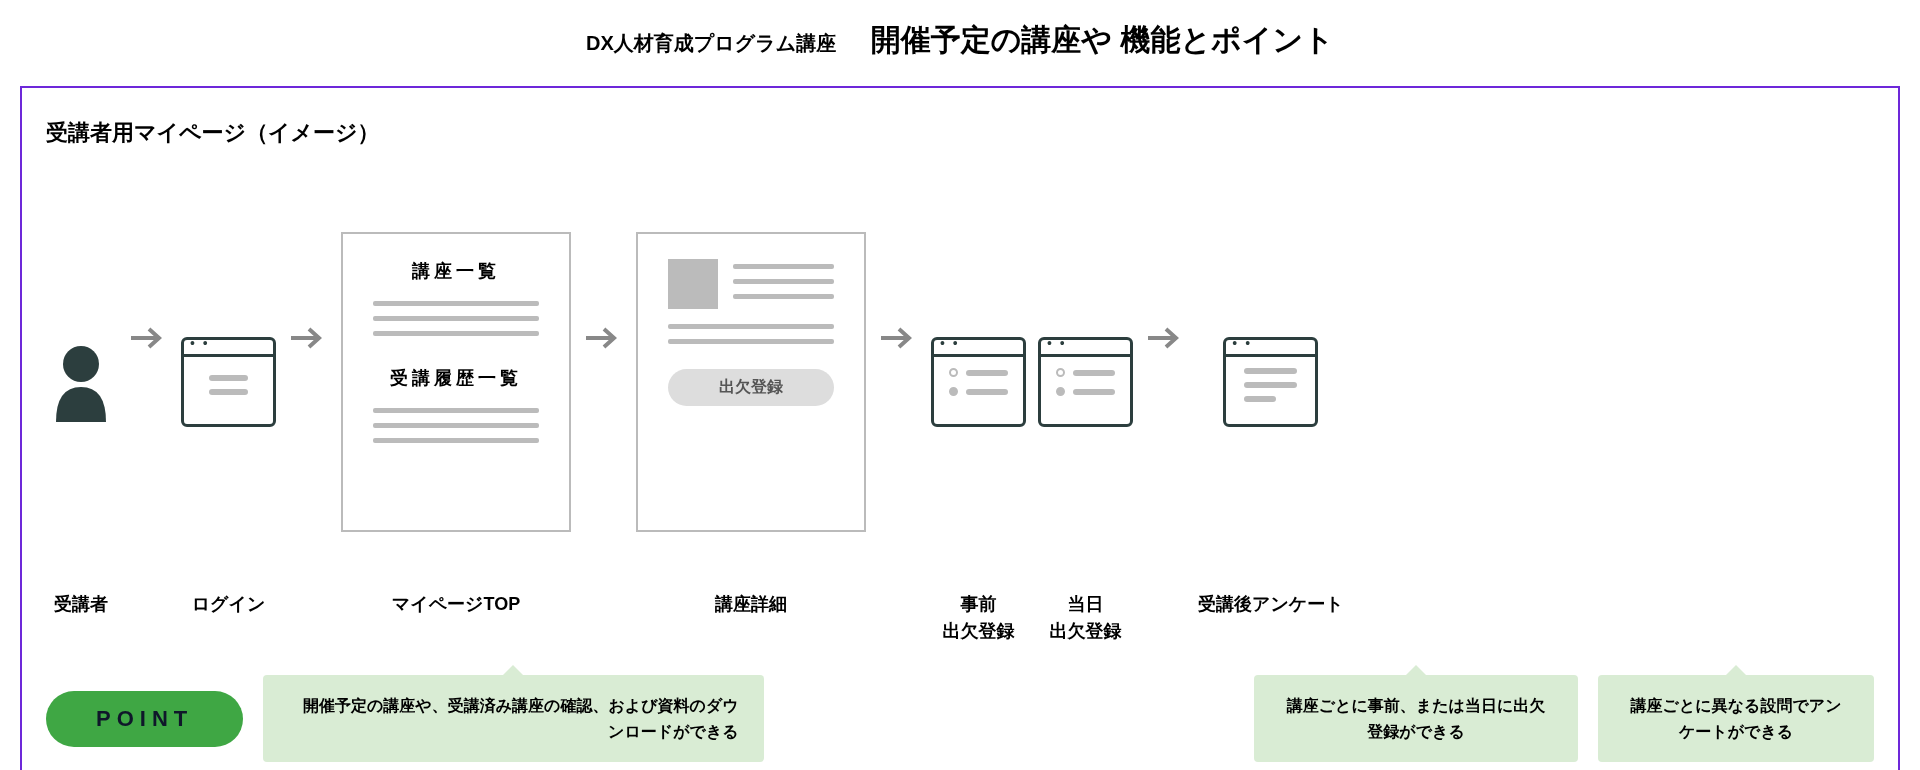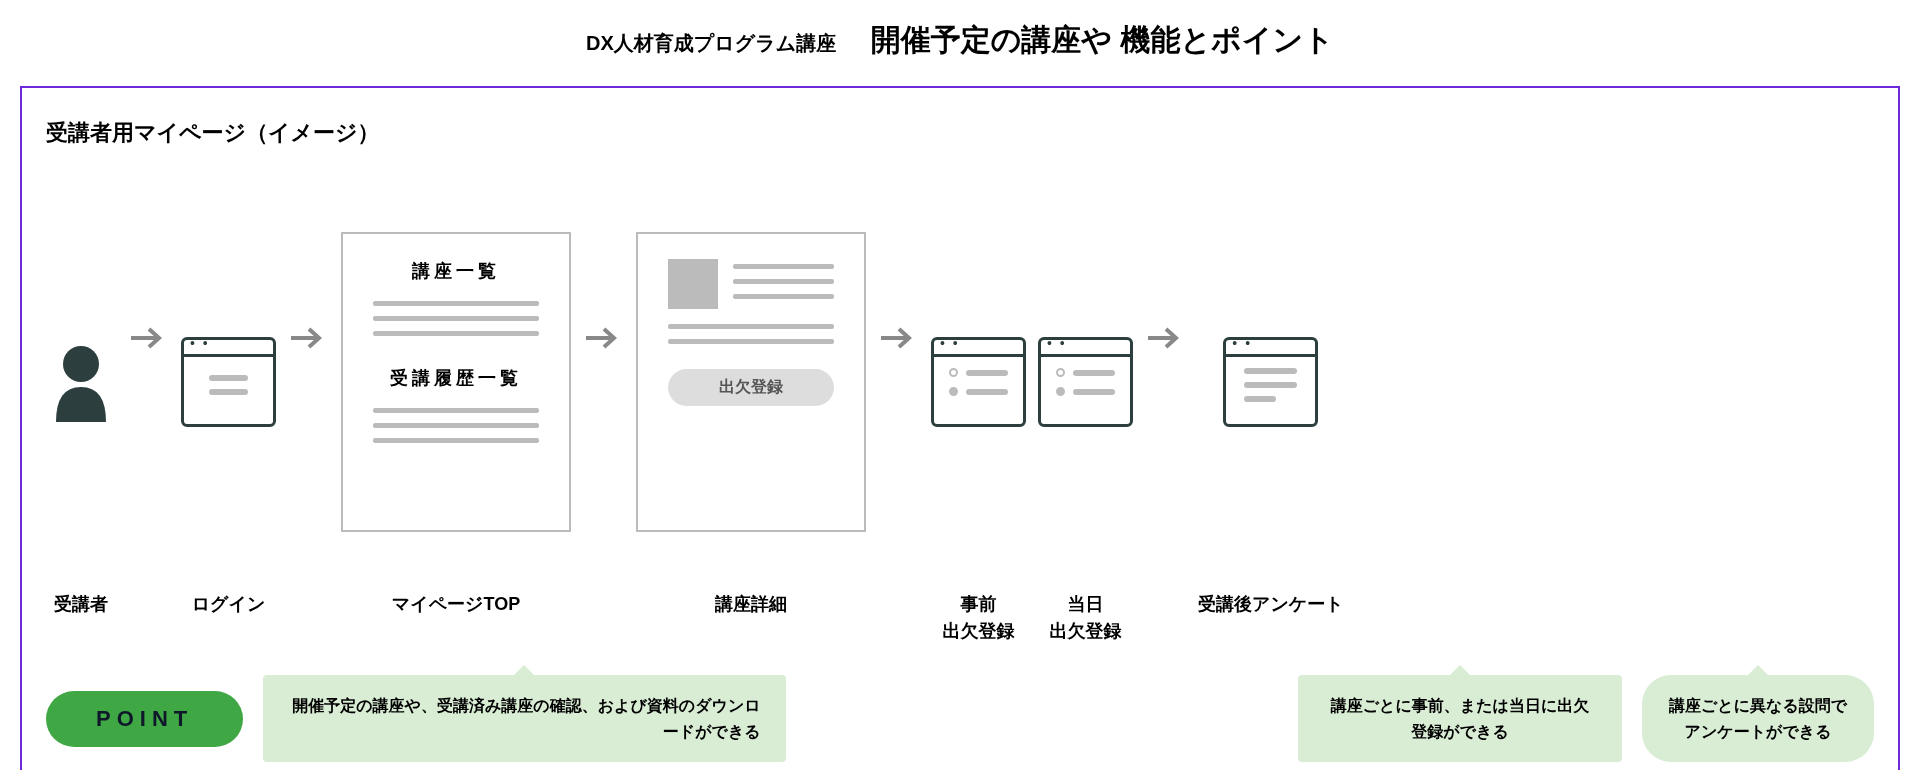--- a/index.html
+++ b/index.html
@@ -64,21 +64,21 @@
     
     .pair { display: flex; gap: 12px; }
     
     
     .callouts { display: flex; align-items: center; gap: 20px; }
     .point-badge { background: #3fa744; color: #0f172a; font-size: 22px; font-weight: bold; letter-spacing: 6px; padding: 15px 50px; border-radius: 40px; flex-shrink: 0; }
     .callout { background: #d9ecd4; padding: 18px 25px; border-radius: 4px; font-size: 16px; font-weight: bold; line-height: 1.6; position: relative; text-align: right; }
     .callout::before { content: ''; position: absolute; top: -10px; left: 50%; transform: translateX(-50%); border-left: 12px solid transparent; border-right: 12px solid transparent; border-bottom: 12px solid #d9ecd4; }
     .callout.c1 { flex: 1; max-width: 530px; }
     .callout.c2 { width: 324px; text-align: center; }
-    .callout.c3 { width: 232px; text-align: center; border-radius: 29px; }
+    .callout.c3 { width: 276px; text-align: center; }
     .spacer-callout { flex: 1; }
   </style>
 </head>
 <body>
 
 <div class="header">
   <span class="header-small">DX人材育成プログラム講座</span>
   <span class="header-large">開催予定の講座や 機能とポイント</span>
 </div>
 

